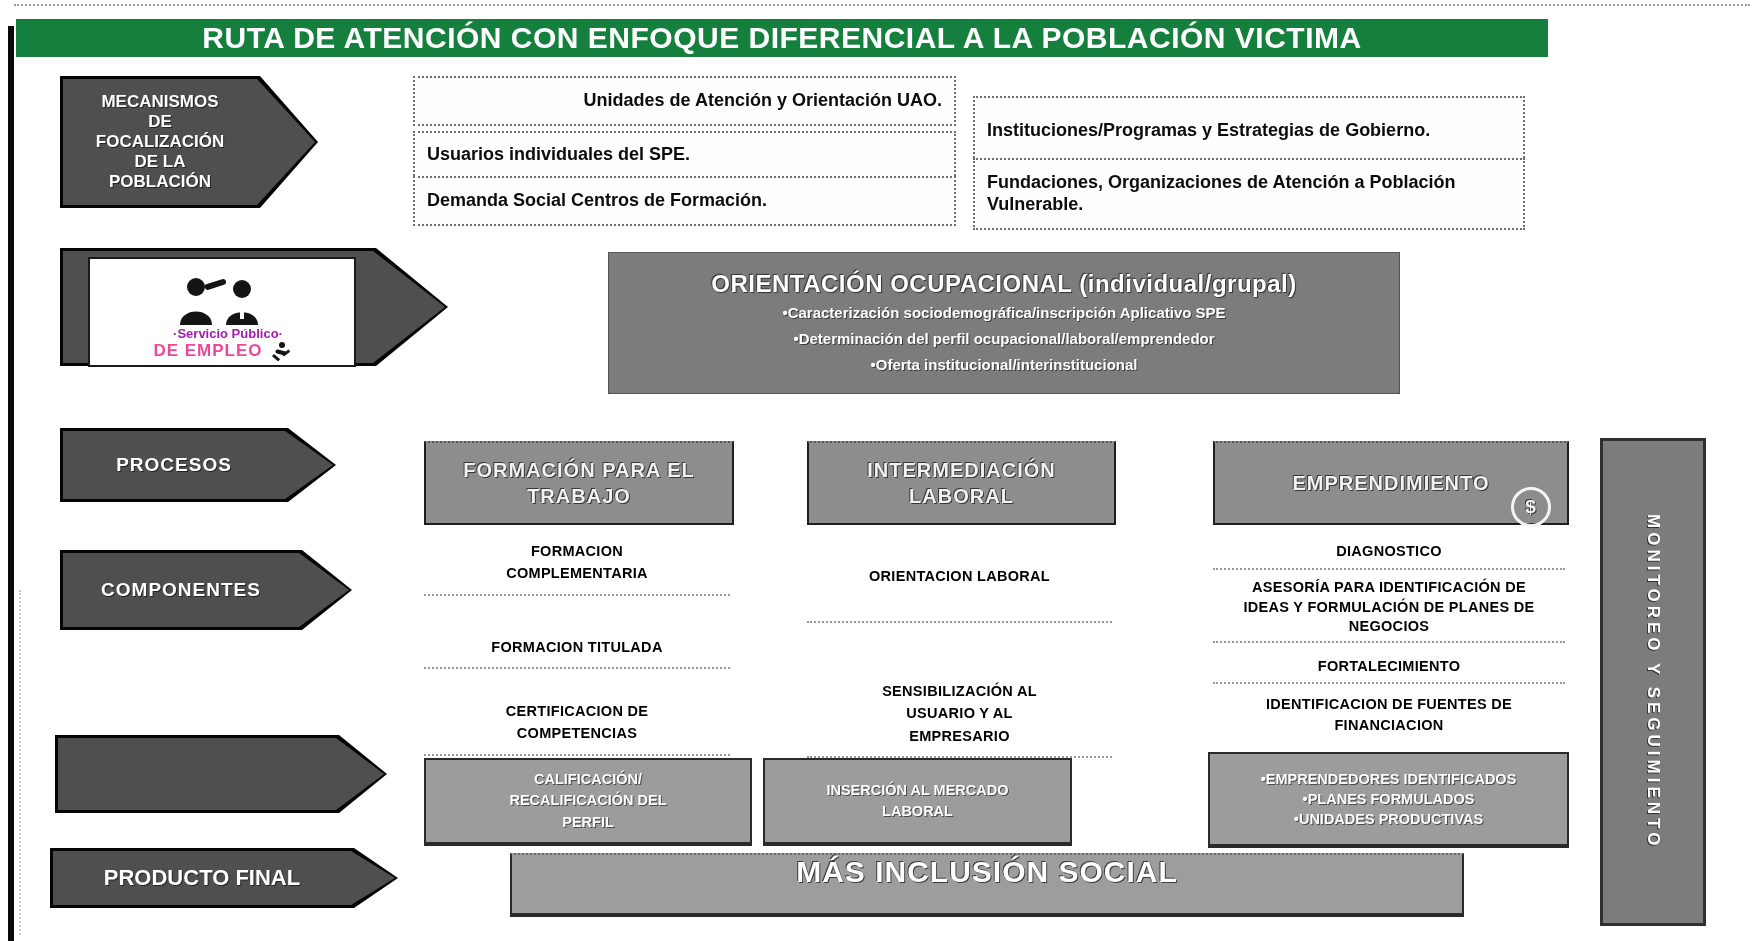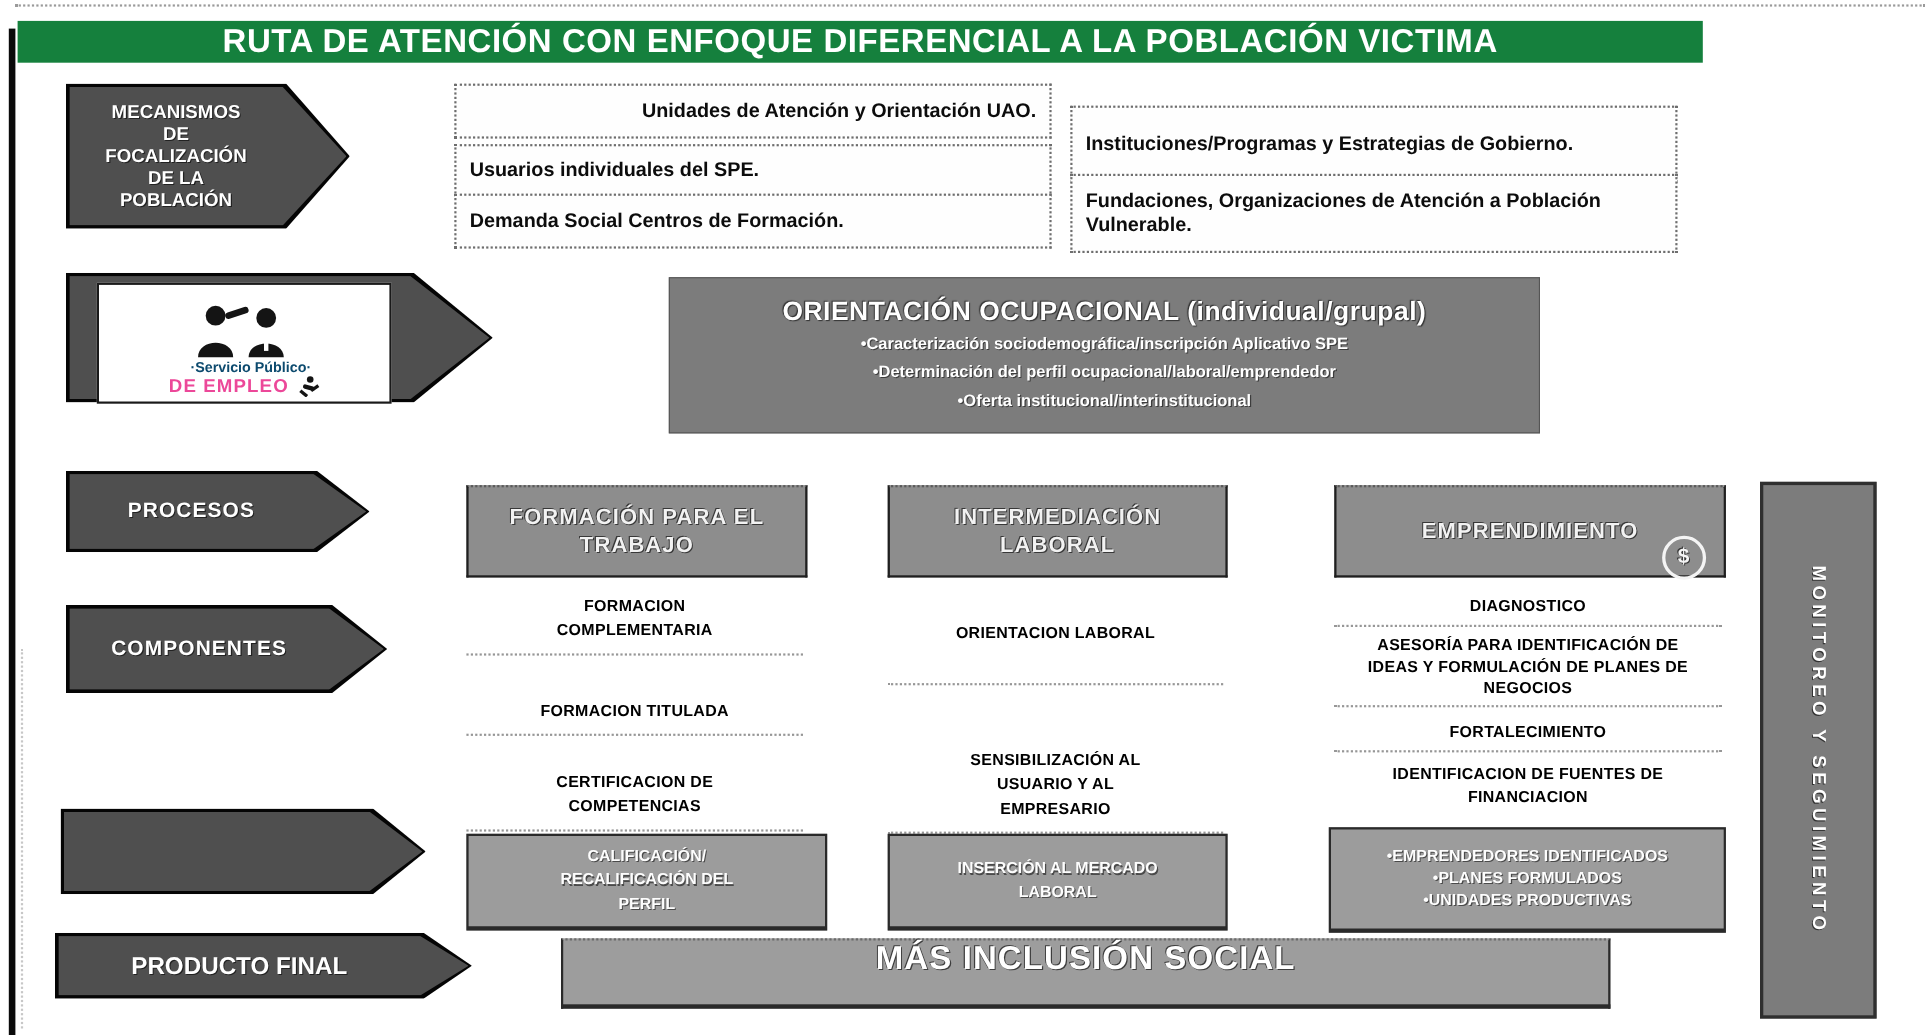--- a/index.html
+++ b/index.html
@@ -57,21 +57,21 @@
          text-shadow:1px 1px 0 #3d3d3d,-1px -1px 0 #3d3d3d;}
   
   .vbar{background:#7c7c7c;border:3px solid #2f2f2f;display:flex;align-items:center;justify-content:center;}
   .vbar span{writing-mode:vertical-rl;color:#fff;font-weight:bold;font-size:17px;letter-spacing:4px;
          text-shadow:1px 1px 0 #333;white-space:nowrap;}
   
   .logo{background:#fff;border:2px solid #1a1a1a;display:flex;flex-direction:column;
         align-items:center;justify-content:flex-end;padding:4px 6px;}
   .logo .ppl{display:flex;align-items:flex-end;gap:10px;margin-bottom:2px;}
   .logo .txtrow{display:flex;align-items:center;gap:6px;}
-  .logo .l1{font-weight:bold;font-size:13px;color:#0c4a6e;line-height:1.1;text-align:right;margin-left:12px;}
+  .logo .l1{font-weight:bold;font-size:13px;color:#a21caf;line-height:1.1;text-align:right;margin-left:12px;}
   .logo .l2{font-weight:bold;font-size:17px;color:#ec4899;letter-spacing:1px;line-height:1.1;}
   
   .coin{width:34px;height:34px;border:3px solid #f4f4f4;border-radius:50%;
         display:flex;align-items:center;justify-content:center;
         color:#f4f4f4;font-weight:bold;font-size:19px;background:transparent;}
 </style>
 </head>
 <body>
 
 <div class="canvas">
@@ -129,21 +129,21 @@
     <div class="fill ht"></div>
     <div class="lbl" style="font-size:19px;letter-spacing:1px;">
       <span>COMPONENTES</span>
       </div>
   </div>
 
   <div class="abs arrow ht" style="--pt:48px;left:55px;top:735px;width:332px;height:78px;">
     <div class="fill ht"></div>
   </div>
 
-  <div class="abs arrow ht" style="--pt:44px;left:50px;top:848px;width:348px;height:60px;padding-left:31px;">
+  <div class="abs arrow ht" style="--pt:44px;left:50px;top:848px;width:348px;height:60px;">
     <div class="fill ht"></div>
     <div class="lbl" style="font-size:22px;white-space:nowrap;">
       <span>PRODUCTO FINAL</span>
       </div>
   </div>
 
   <div class="abs mech" style="left:413px;top:76px;width:515px;height:40px;justify-content:flex-end;">
     <span>Unidades de Atención y Orientación UAO.</span>
     </div>
   <div class="abs mech" style="left:413px;top:131px;width:515px;height:38px;">
@@ -197,21 +197,21 @@
   <div class="abs comp" style="left:1213px;top:578px;width:352px;padding-bottom:4px;line-height:1.35;">
     <span class="t" style="max-width:295px;">ASESORÍA PARA IDENTIFICACIÓN DE IDEAS Y FORMULACIÓN DE PLANES DE NEGOCIOS</span></div>
   <div class="abs comp" style="left:1213px;top:655px;width:352px;padding-bottom:5px;">
     <span class="t">FORTALECIMIENTO</span></div>
   <div class="abs comp" style="left:1213px;top:694px;width:352px;border-bottom:none;line-height:1.45;">
     <span class="t" style="max-width:290px;">IDENTIFICACION DE FUENTES DE FINANCIACION</span></div>
 
   <div class="abs prod ht" style="left:424px;top:758px;width:324px;height:82px;">
     <span class="t" style="max-width:210px;">CALIFICACIÓN/ RECALIFICACIÓN DEL PERFIL</span>
     </div>
-  <div class="abs prod ht" style="left:807px;top:758px;width:305px;height:82px;">
+  <div class="abs prod ht" style="left:763px;top:758px;width:305px;height:82px;">
     <span class="t" style="max-width:220px;">INSERCIÓN AL MERCADO LABORAL</span>
     </div>
   <div class="abs prod ht" style="left:1208px;top:752px;width:357px;height:90px;flex-direction:column;line-height:1.4;">
     <span class="t">•EMPRENDEDORES IDENTIFICADOS</span>
     <span class="t">•PLANES FORMULADOS</span>
     <span class="t">•UNIDADES PRODUCTIVAS</span>
   </div>
 
   <div class="abs final ht" style="left:510px;top:853px;width:950px;height:58px;">
     <span>MÁS INCLUSIÓN SOCIAL</span>

